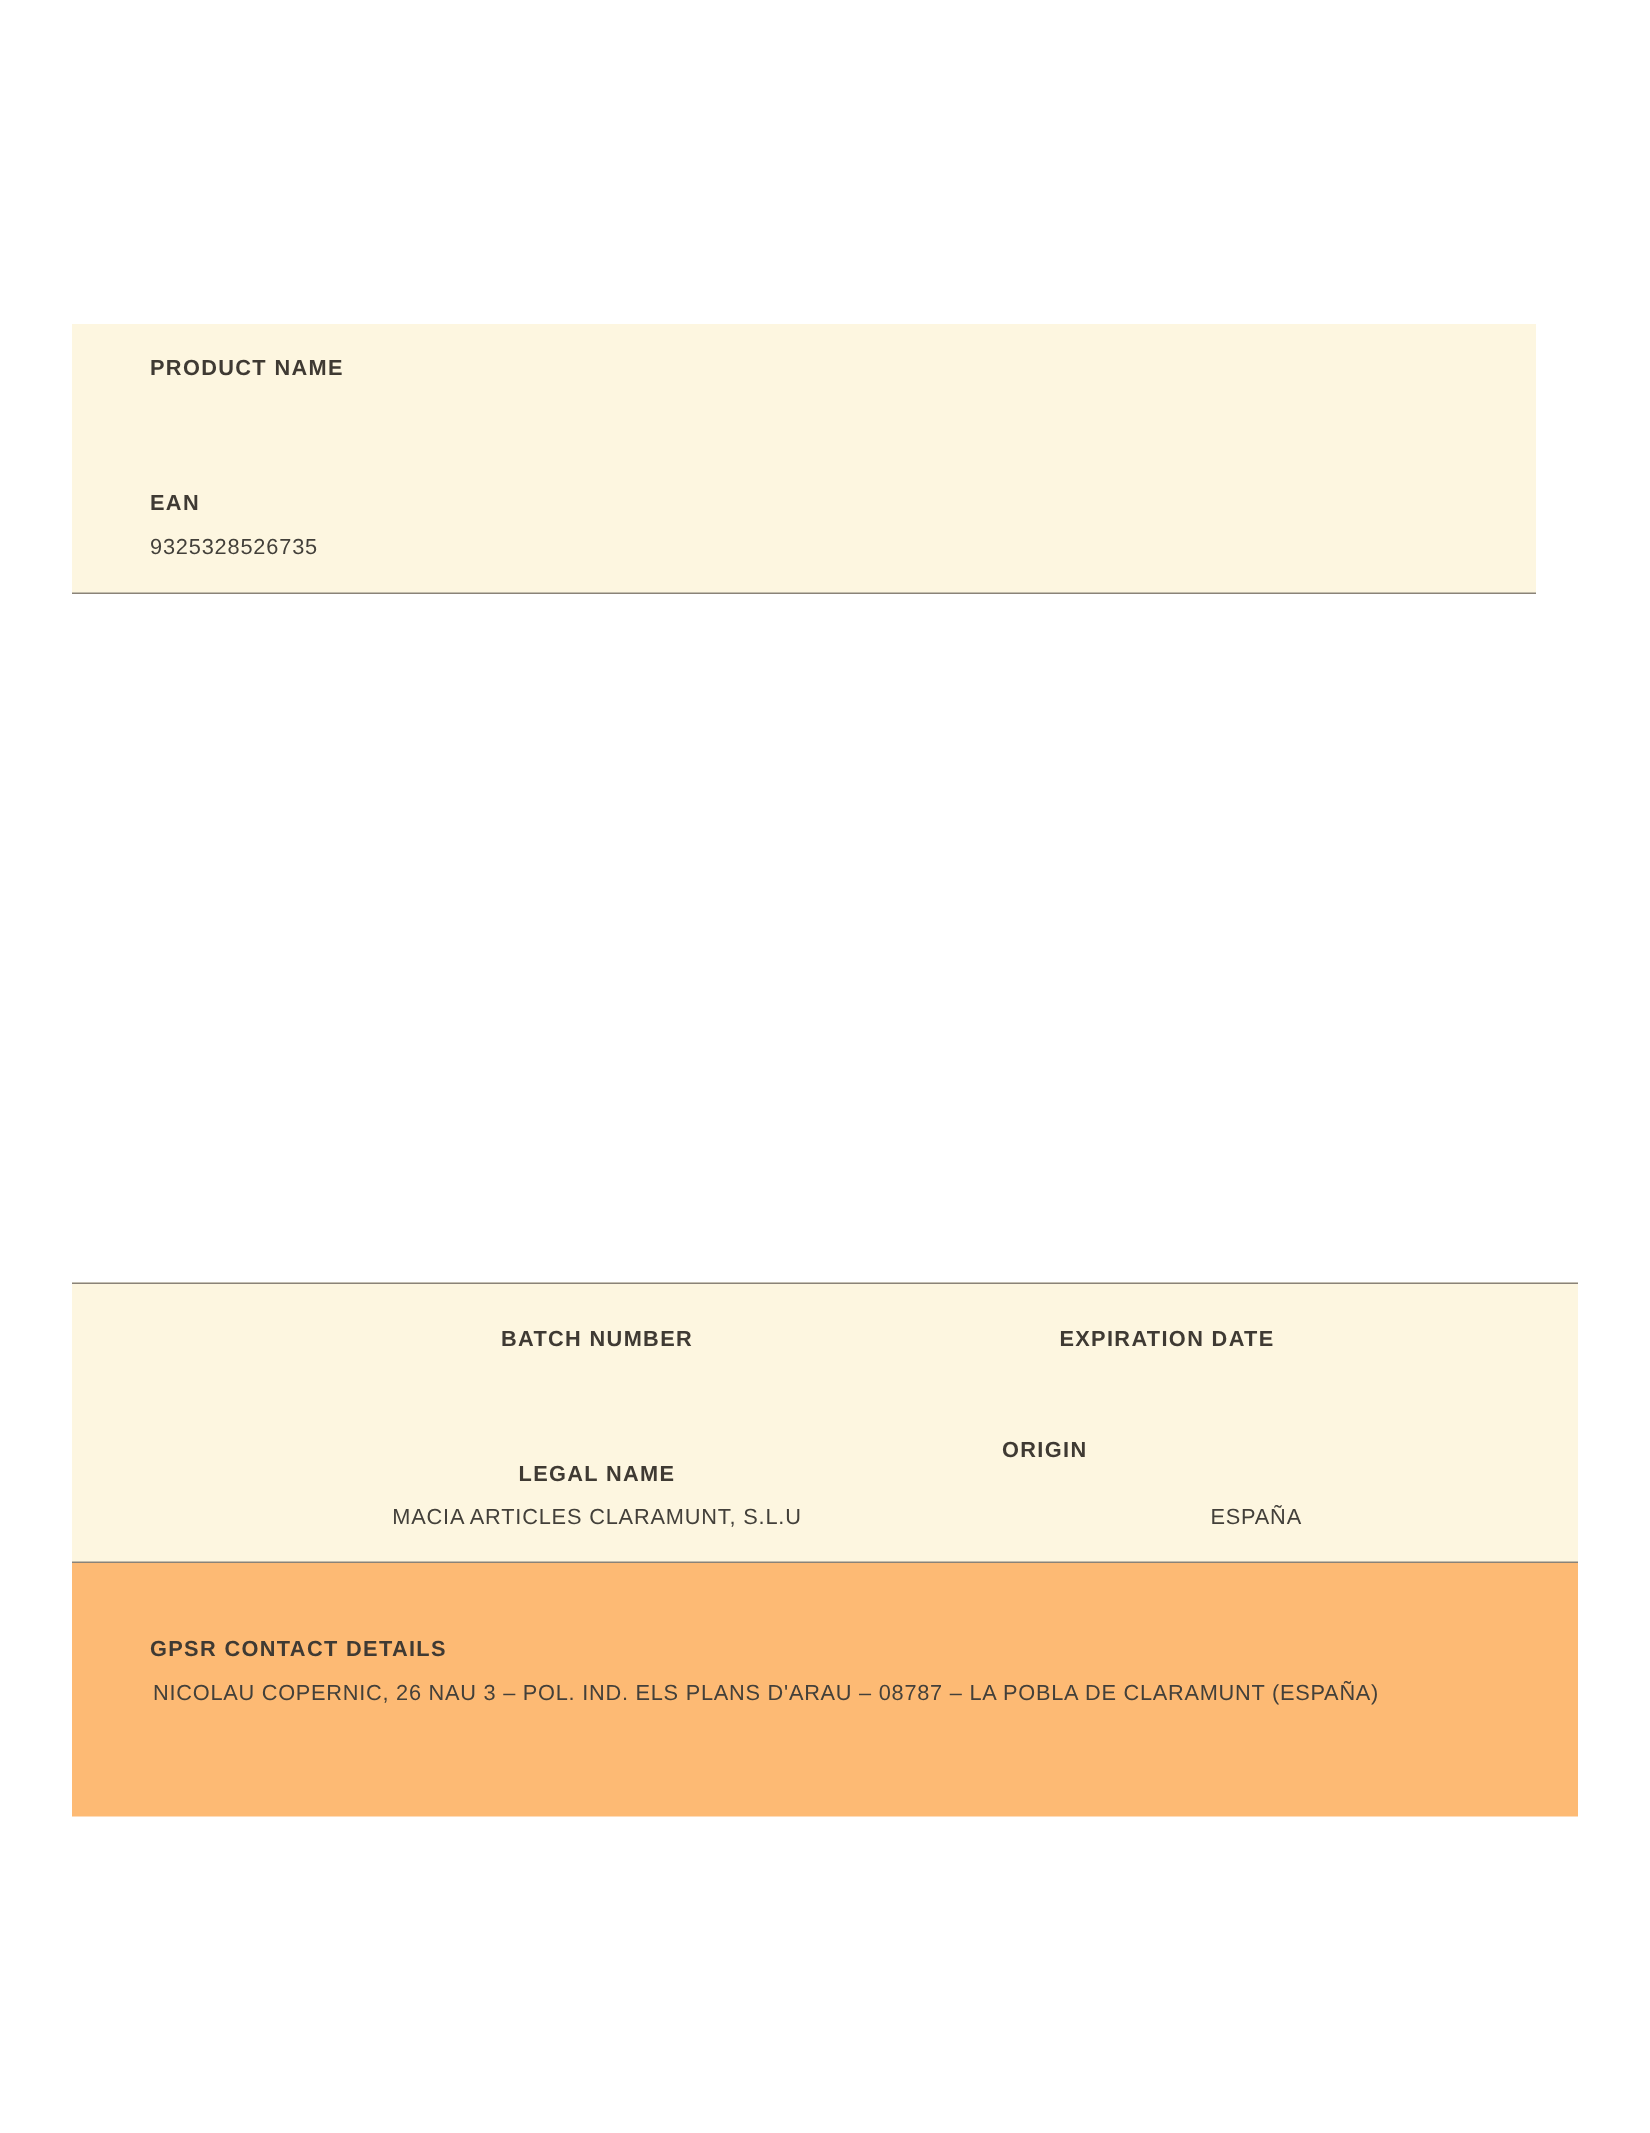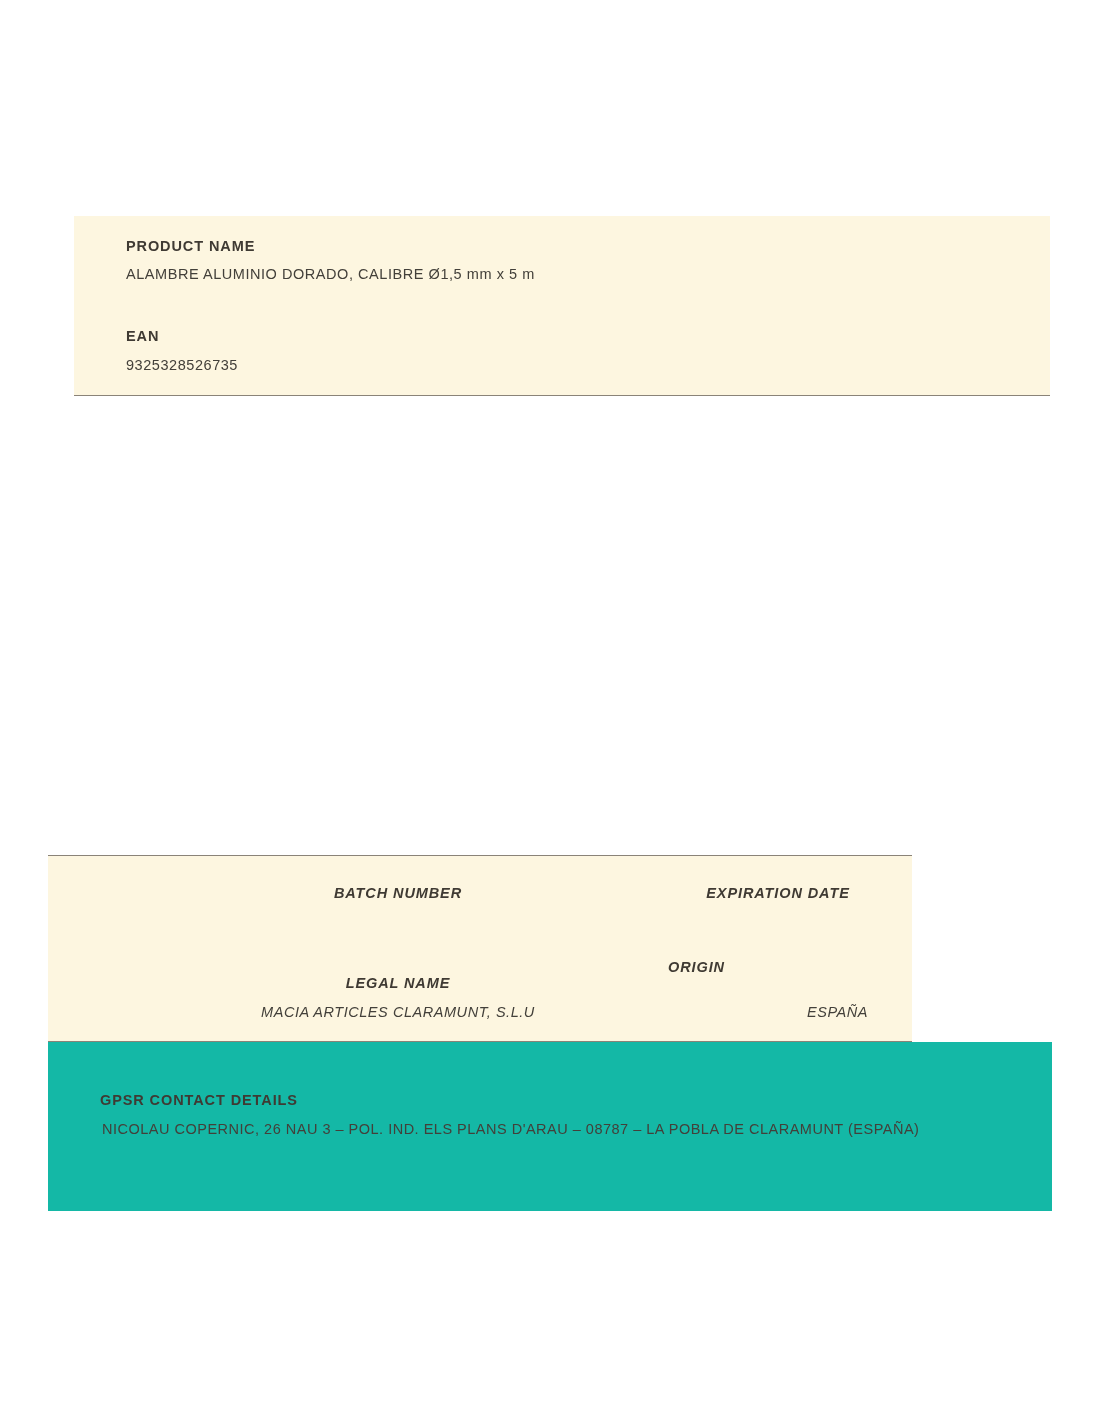--- a/index.html
+++ b/index.html
@@ -26,21 +26,20 @@
 
   
   .product-block {
     position: absolute;
     left: 48px;
     top: 216px;
     width: 976px;
     height: 180px;
     background: #fdf6e0;
     box-sizing: border-box;
-    margin-left: 26px;
   }
   .product-block::after {
     content: "";
     position: absolute;
     left: 0;
     bottom: 0;
     width: 100%;
     height: 1px;
     background: #8a8378;
   }
@@ -71,25 +70,24 @@
     width: 1004px;
     height: 459px;
     background: #ffffff;
   }
 
   
   .batch-block {
     position: absolute;
     left: 48px;
     top: 855px;
-    width: 864px;
+    width: 1004px;
     height: 187px;
     background: #fdf6e0;
     box-sizing: border-box;
-    font-style: italic;
   }
   .batch-block::before {
     content: "";
     position: absolute;
     left: 0;
     top: 0;
     width: 100%;
     height: 1px;
     background: #8a8378;
   }
@@ -114,21 +112,21 @@
   .origin-label        { left: 620px;  top: 104px; width: 200px; text-align: left; }
   .origin-value        { left: 620px;  top: 149px; width: 200px; text-align: right; }
 
   
   .gpsr-block {
     position: absolute;
     left: 48px;
     top: 1042px;
     width: 1004px;
     height: 169px;
-    background: #14b8a6;
+    background: #fdba74;
     box-sizing: border-box;
   }
   .gpsr-label {
     position: absolute;
     left: 52px;
     top: 50px;
     font-size: 14.5px;
     font-weight: bold;
     letter-spacing: 0.9px;
     text-transform: uppercase;
@@ -144,21 +142,20 @@
     white-space: nowrap;
   }
 </style>
 </head>
 <body>
 
 <div class="page">
 
   <section class="product-block">
     <div class="field-label product-name-label">PRODUCT NAME</div>
-    <div class="field-value product-name-value">ALAMBRE ALUMINIO DORADO, CALIBRE Ø1,5 mm x 5 m</div>
     <div class="field-label ean-label">EAN</div>
     <div class="field-value ean-value">9325328526735</div>
   </section>
 
   <section class="blank-area"></section>
 
   <section class="batch-block">
     <div class="field-label col-center batch-number-label">BATCH NUMBER</div>
     <div class="field-label col-center expiration-label">EXPIRATION DATE</div>
 

